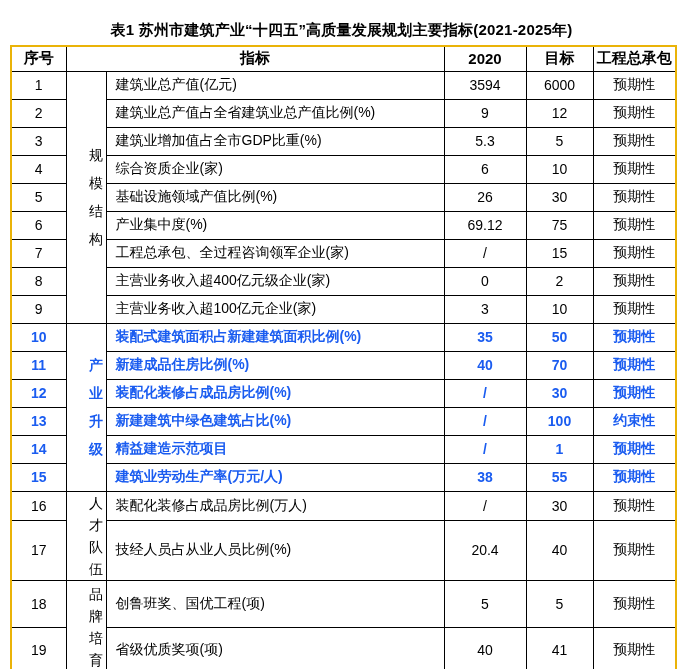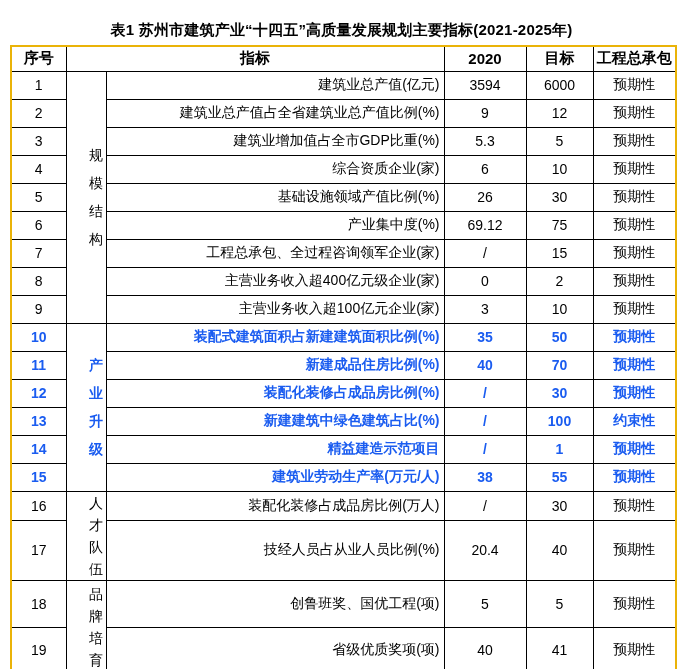--- a/index.html
+++ b/index.html
@@ -44,21 +44,21 @@
   tr.r-head { height: 25px; }
   tr.r-std  { height: 28px; }
   tr.r-tall { height: 56px; }
   tr.r-med  { height: 47px; }
   th {
     font-weight: 700;
     text-align: center;
     font-size: 15px;
   }
   .c-no   { text-align: center; }
-  .c-ind  { text-align: right; padding-left: 9px; padding-right: 4px; }
+  .c-ind  { text-align: left; padding-left: 9px; padding-right: 4px; }
   .c-num  { text-align: center; margin-top: 16px; }
   .c-cat  { text-align: center; vertical-align: middle; }
   .vert {
     display: inline-block;
     width: 16px;
     word-break: break-all;
     text-align: center;
     font-size: 14px;
     margin-left: 20px;
   }

